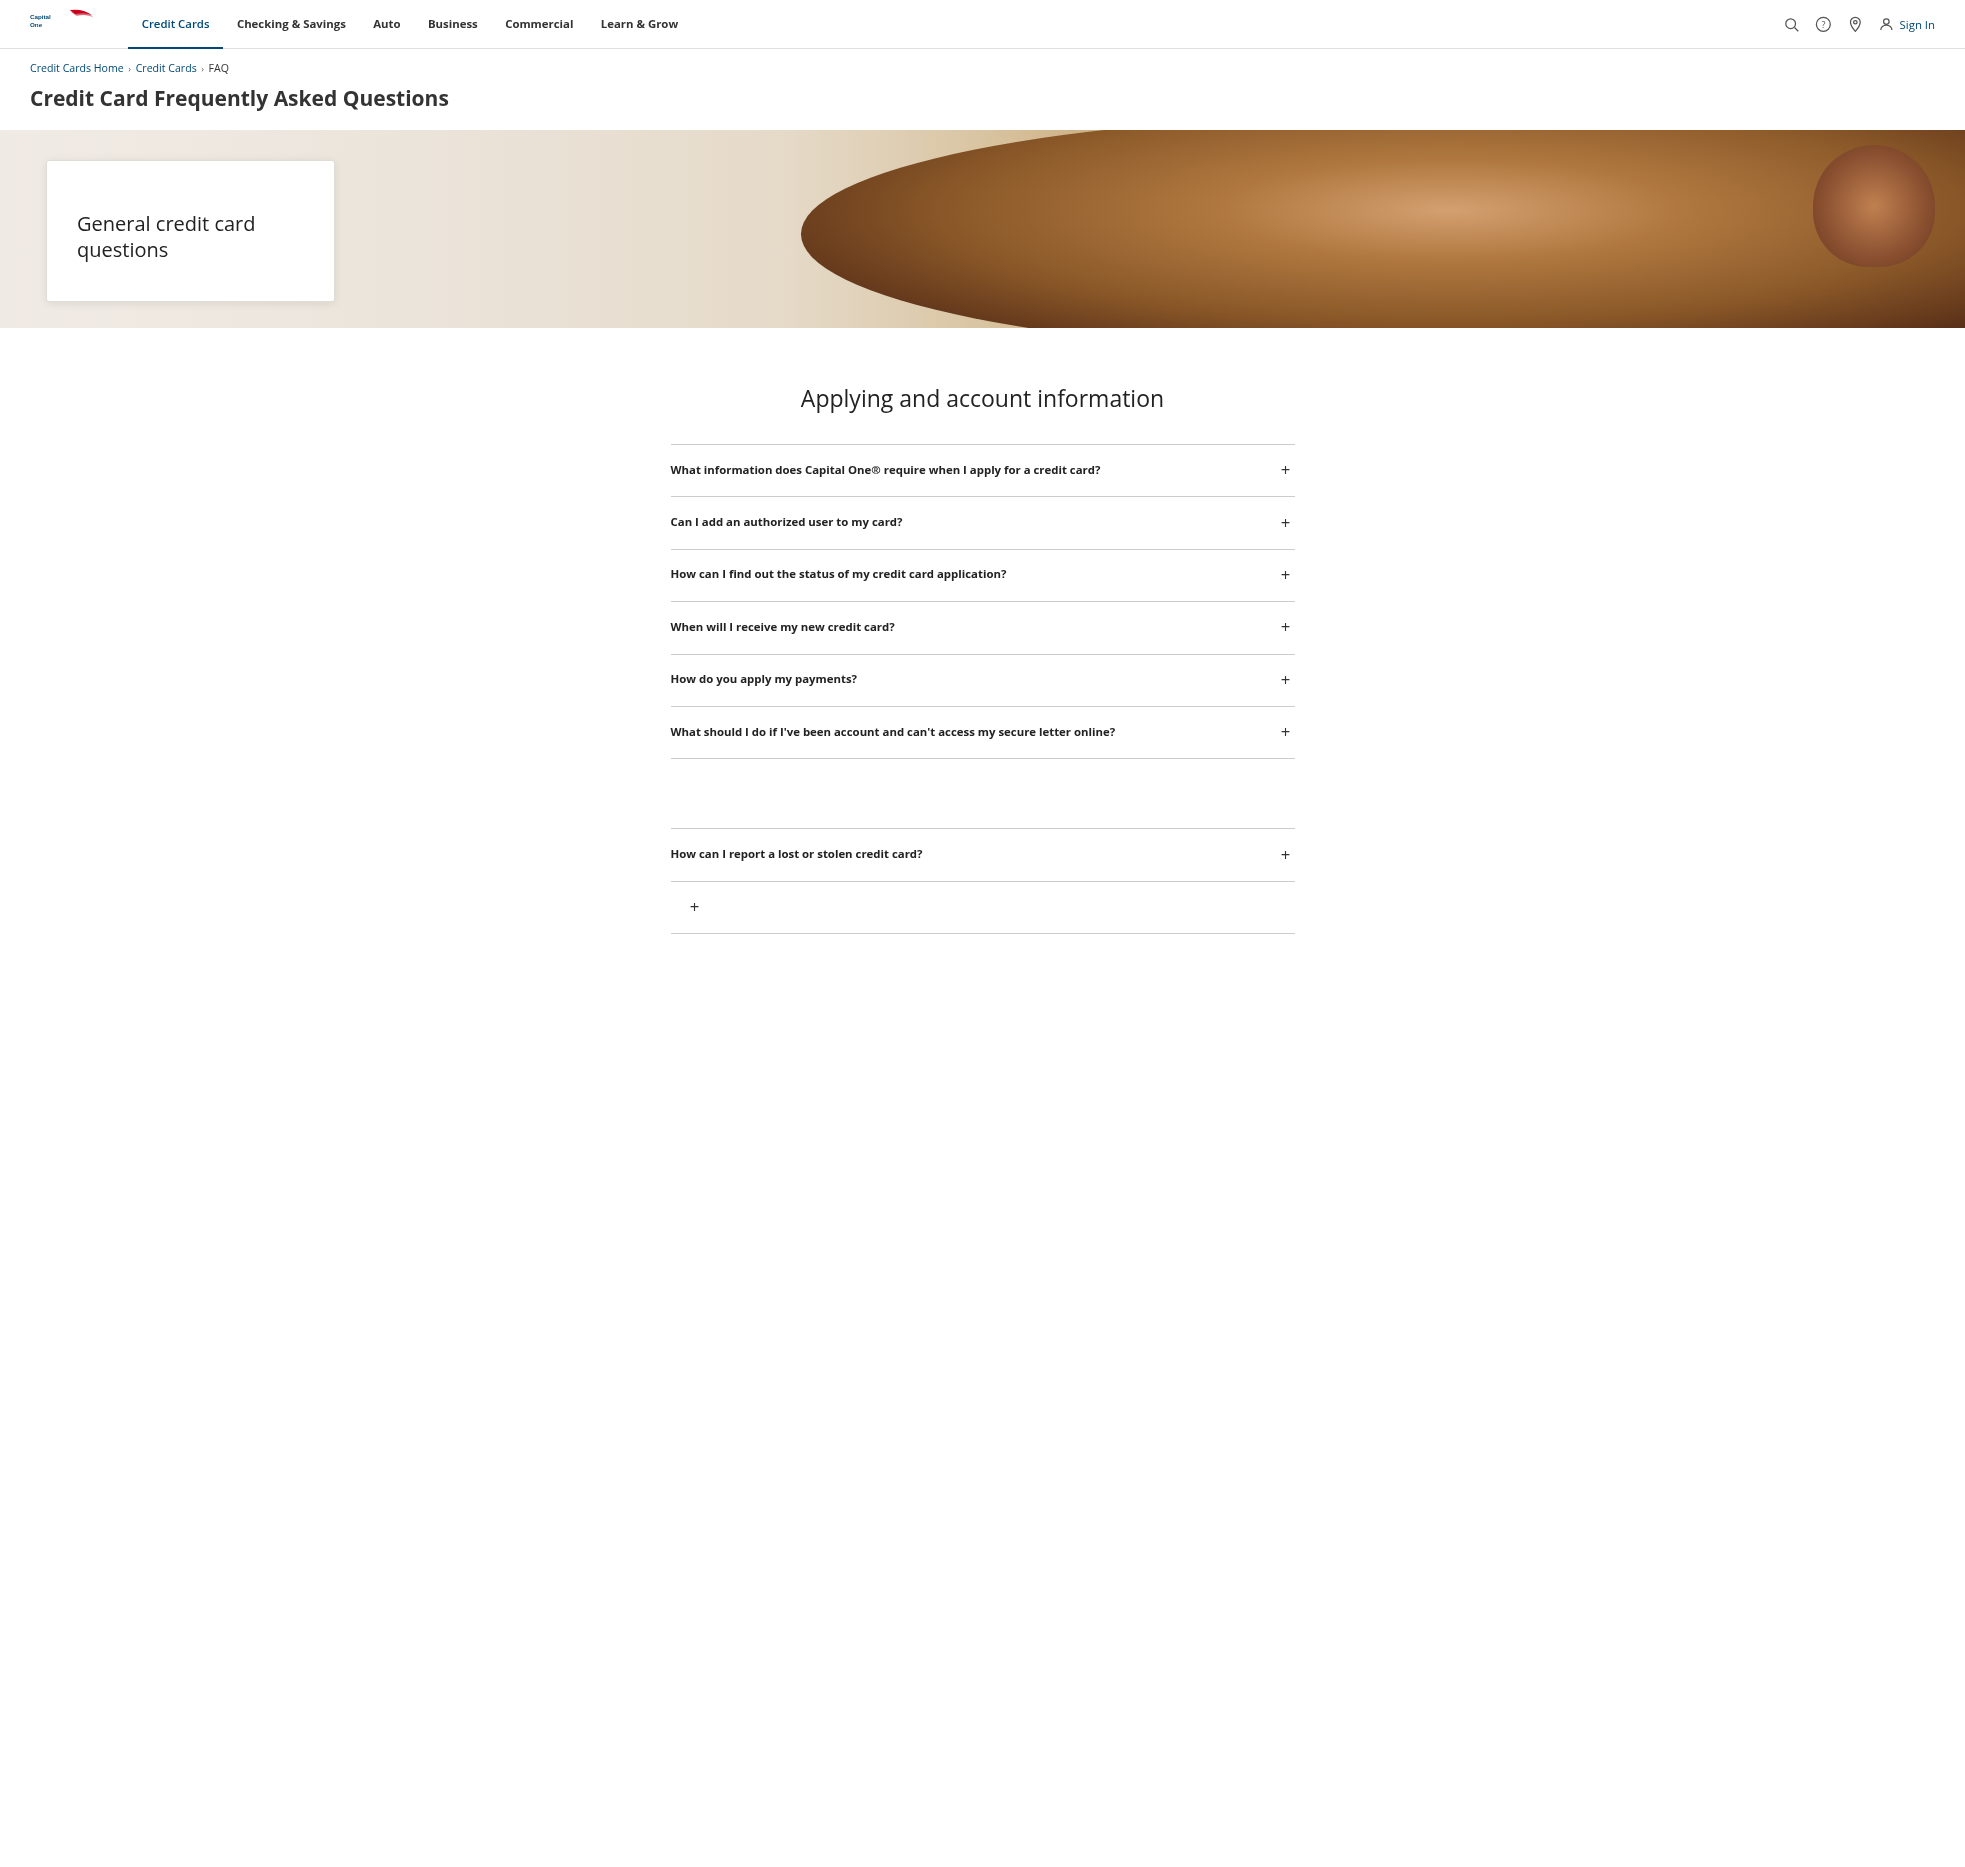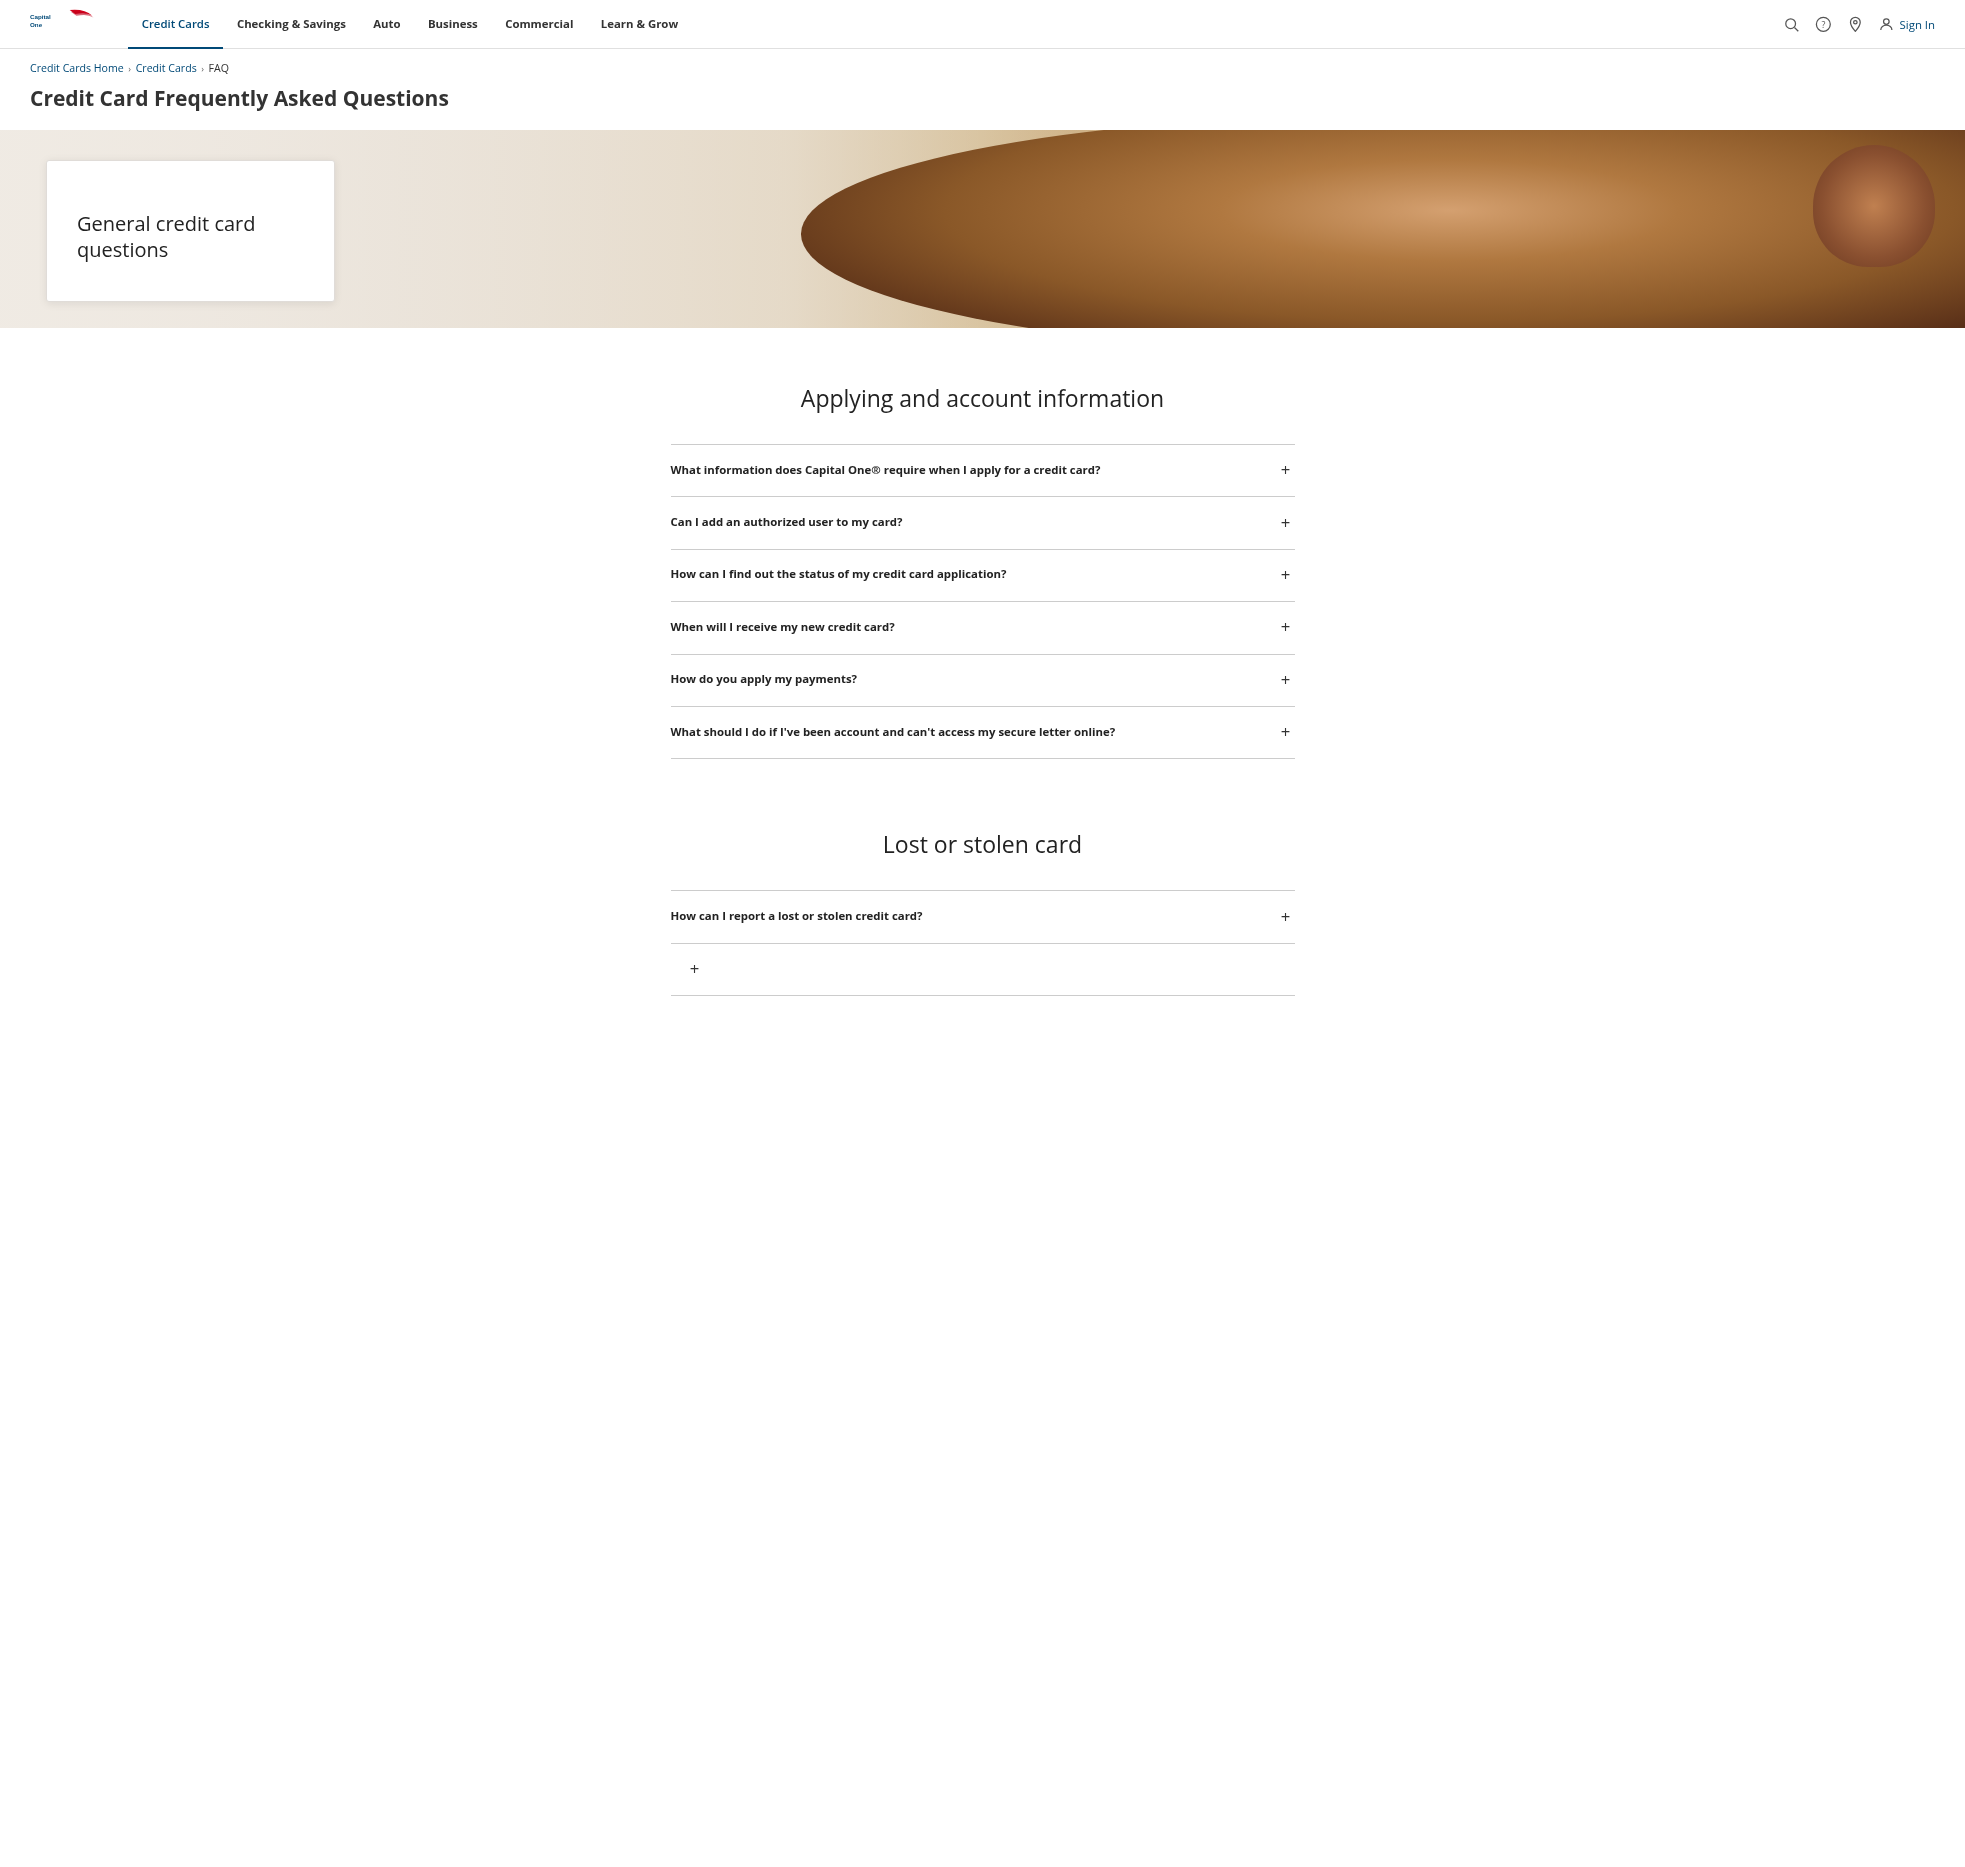--- a/index.html
+++ b/index.html
@@ -296,21 +296,20 @@
         </div>
         <div class="faq-item">
           <div class="faq-item-header">
             <span class="faq-question">What should I do if I've been account and can't access my secure letter online?</span>
             <span class="faq-toggle">+</span>
           </div>
         </div>
       </div>
     </div>
     <div class="section">
-      <h2 class="section-title">Lost or stolen card</h2>
       <div class="faq-list">
         <div class="faq-item">
           <div class="faq-item-header">
             <span class="faq-question">How can I report a lost or stolen credit card?</span>
             <span class="faq-toggle">+</span>
           </div>
         </div>
         <div class="faq-item">
           <div class="faq-item-header">
             <span class="faq-toggle">+</span>

